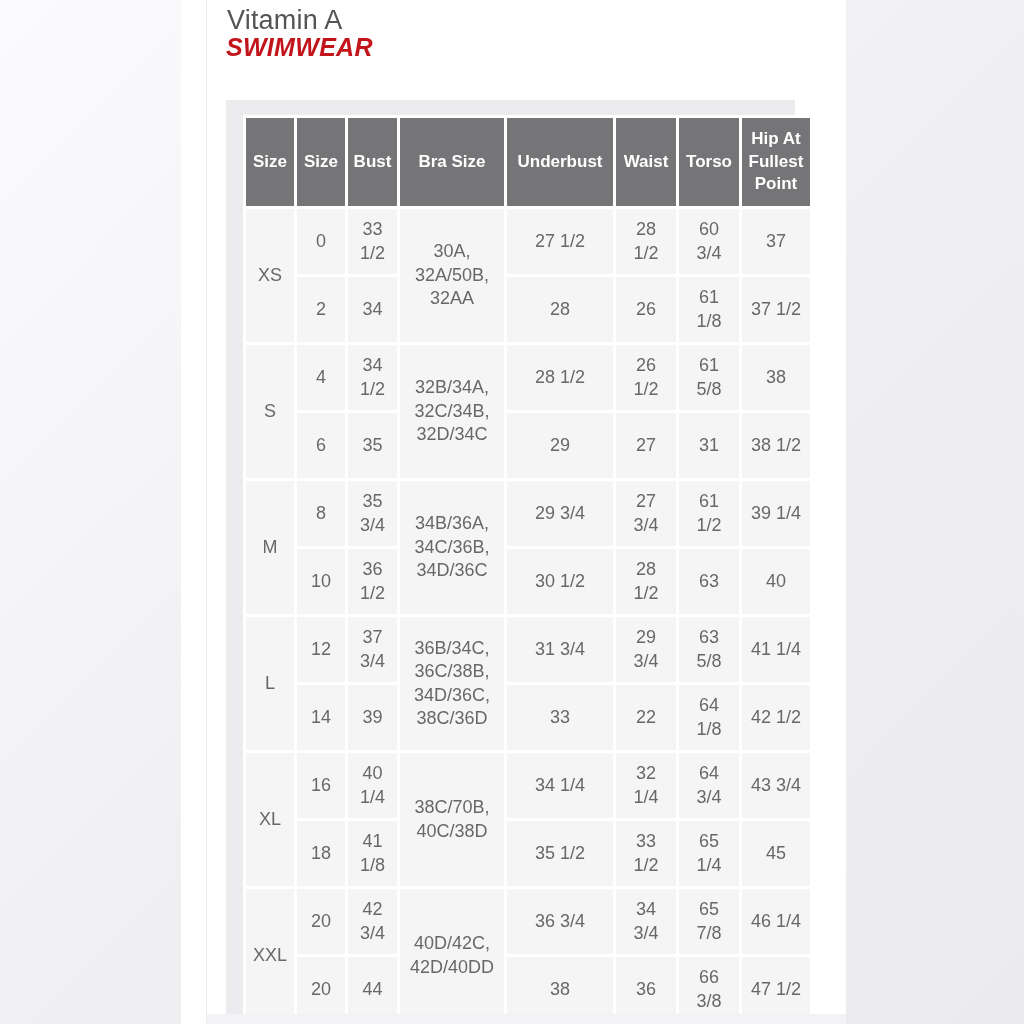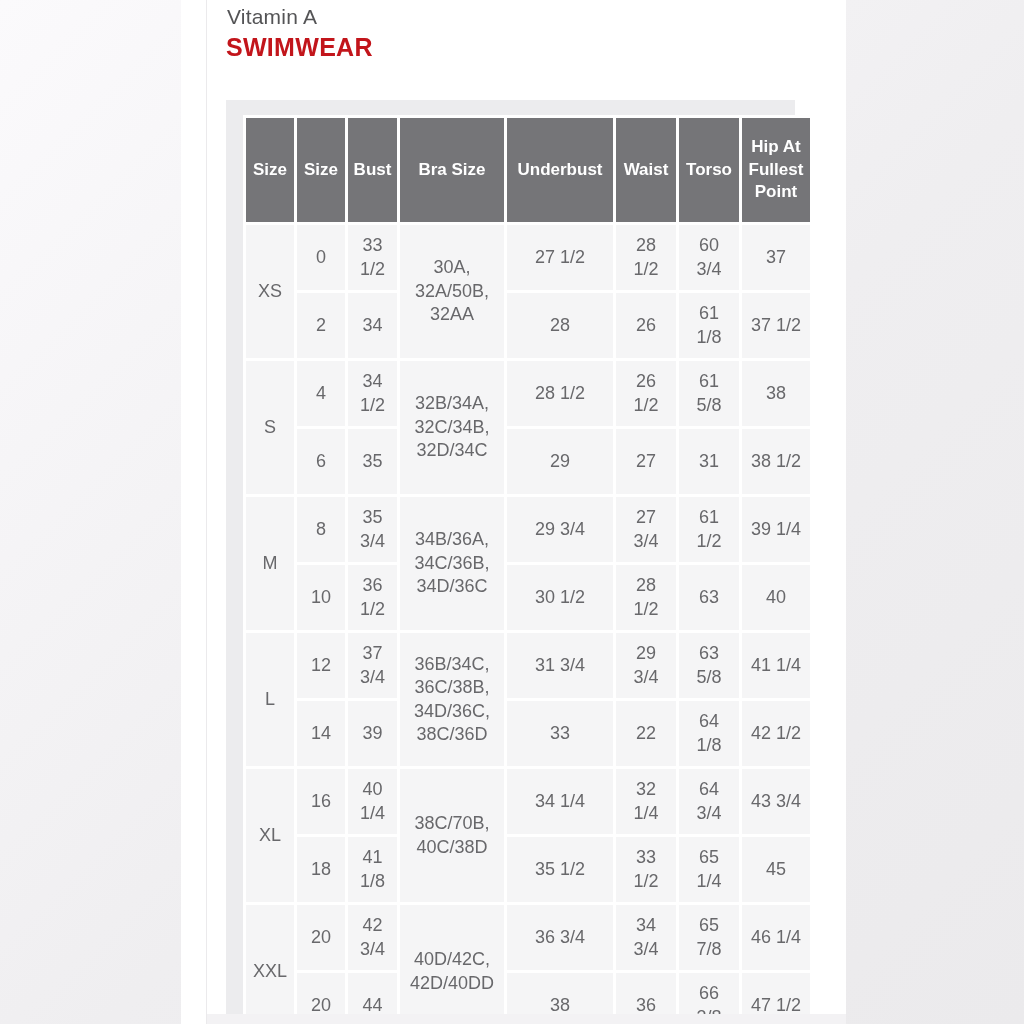--- a/index.html
+++ b/index.html
@@ -17,31 +17,32 @@
   }
   .inner-edge {
     position: absolute;
     left: 206px; top: 0;
     width: 1px; height: 1024px;
     background: #ebeaec;
   }
   .brand {
     position: absolute;
     left: 227px; top: 5px;
-    font-size: 21px;
+    font-size: 27px;
     color: #545456;
     letter-spacing: 0.2px;
   }
   .category {
     position: absolute;
     left: 226px; top: 33px;
     font-size: 25px;
     font-weight: bold;
     color: #c2151b;
     letter-spacing: 0.3px;
+    font-style: italic;
   }
   .chart-panel {
     position: absolute;
     left: 226px; top: 100px;
     width: 569px; height: 924px;
     background: #ececee;
   }
   table.size-chart {
     position: absolute;
     left: 243px; top: 115px;
@@ -50,21 +51,21 @@
     background: #ffffff;
     table-layout: fixed;
   }
   table.size-chart th {
     background: #757578;
     color: #ffffff;
     font-size: 17px;
     font-weight: bold;
     text-align: center;
     vertical-align: middle;
-    height: 104px;
+    height: 88px;
     padding: 0 2px;
     line-height: 1.35;
   }
   table.size-chart td {
     background: #f5f5f6;
     color: #68686b;
     font-size: 18px;
     text-align: center;
     vertical-align: middle;
     height: 65px;

